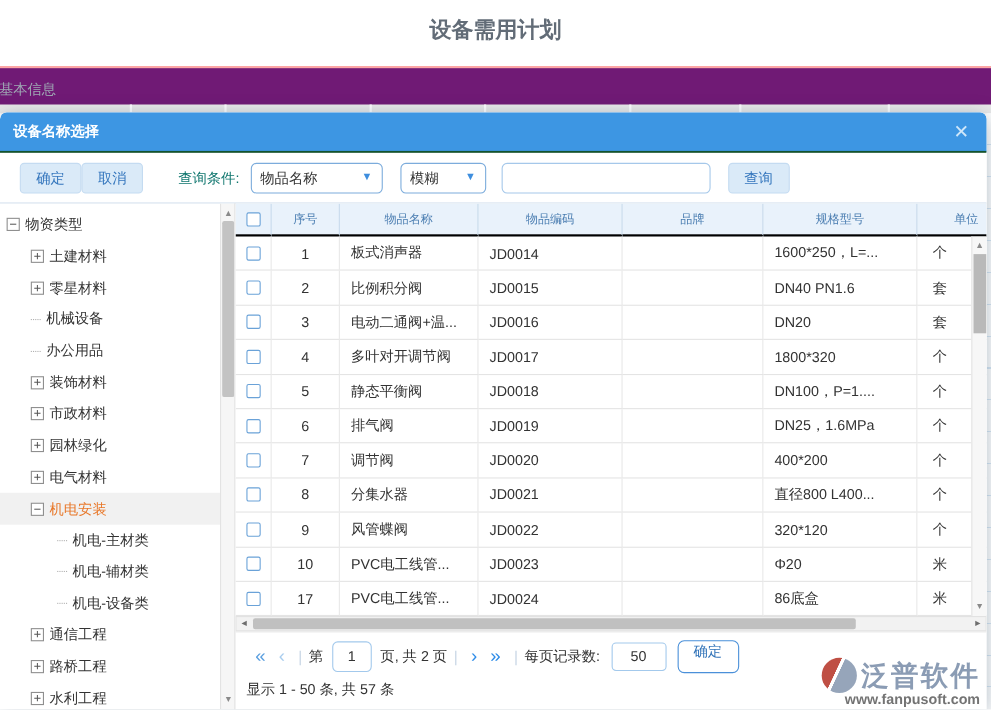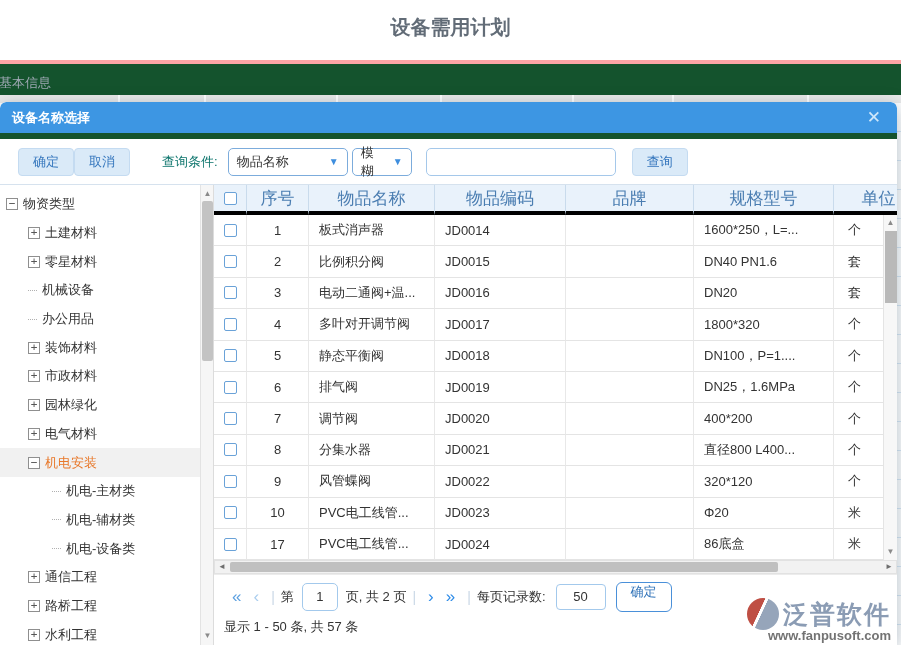--- a/index.html
+++ b/index.html
@@ -4,49 +4,49 @@
 <style>
   * { margin:0; padding:0; box-sizing:border-box; }
   html,body { width:901px; height:645px; overflow:hidden; background:#fff;
     font-family:"Liberation Sans","DejaVu Sans",sans-serif; }
   .stage { position:relative; width:901px; height:645px; overflow:hidden; }
 
   
   .page-title { position:absolute; top:14px; left:0; width:100%; text-align:center;
     font-size:20px; font-weight:bold; color:#626c77; }
   .base-panel { position:absolute; top:60px; left:0; width:901px; height:42px;
-    background:#14532d; border-top:4px solid #fca5a5; }
+    background:#701a75; border-top:2px solid #fca5a5; }
   .base-label { position:absolute; top:10px; left:-1px; font-size:13px; color:#9fa9b4; }
   .under-strip { position:absolute; top:95px; left:0; width:901px; height:8px; background:#e9e9e9; }
   .under-strip i { position:absolute; top:0; width:2px; height:8px; background:#fff; }
   .right-sliver { position:absolute; top:103px; left:897px; width:4px; height:542px;
     background:repeating-linear-gradient(to bottom,#ffffff 0 28px,#d9e8f5 28px 29px); }
 
   
   .modal { position:absolute; left:0; top:102px; width:897px; height:543px;
     background:#fff; border-radius:6px 6px 0 0; box-shadow:0 4px 18px rgba(30,60,90,.35);
     overflow:hidden; }
-  .m-head { height:37px; background:#3d96e3; border-bottom:6px solid #14532d;
+  .m-head { height:37px; background:#3d96e3; border-bottom:2px solid #14532d;
     display:flex; align-items:center; padding:0 12px; border-radius:6px 6px 0 0; }
   .m-title { color:#fff; font-size:13px; font-weight:bold; flex:1; }
   .m-close { color:#cfe7fa; font-size:17px; cursor:pointer; padding:0 4px; }
 
   
   .toolbar { height:46px; display:flex; align-items:center; padding-left:18px;
     border-bottom:1px solid #d6e2ee; background:#fff; }
   .btn { height:28px; padding:0 14px; background:#daeaf8; border:1px solid #c4dbf1;
     border-radius:4px; color:#3476bd; font-size:13px; display:inline-flex;
     align-items:center; cursor:pointer; }
   .btn + .btn { }
   .q-label { margin-left:32px; font-size:13px; color:#0f766e; }
   .select { height:28px; border:1px solid #7cacdc; border-radius:5px; background:#fff;
     display:inline-flex; align-items:center; padding:0 8px; font-size:13px; color:#333;
     justify-content:space-between; cursor:pointer; }
   .sel-field { width:120px; margin-left:10px; }
-  .sel-match { width:60px; margin-left:4px; }
+  .sel-match { width:78px; margin-left:16px; }
   .caret { color:#3e8ede; font-size:10px; margin-left:8px; }
   .search-input { width:190px; height:28px; margin-left:14px; border:1px solid #a5c8ea;
     border-radius:5px; font-size:13px; padding:0 8px; outline:none; }
   .btn-query { margin-left:16px; }
 
   
   .m-body { display:flex; height:460px; }
 
   
   .tree { width:214px; border-right:1px solid #dcdcdc; position:relative;
@@ -68,22 +68,22 @@
     font-size:8px; text-align:center; line-height:14px; cursor:pointer; }
   .t-scroll .up { top:2px; } .t-scroll .down { bottom:2px; }
   .t-thumb { position:absolute; left:1px; top:16px; width:11px; height:160px;
     background:#c3c3c3; border-radius:2px; cursor:pointer; }
 
   
   .table-wrap { flex:1; display:flex; flex-direction:column; position:relative; overflow:hidden; }
   .grid { position:relative; height:375px; overflow:hidden; }
   .g-row { display:flex; width:710px; }
   .g-head { height:30px; background:#e9f2fb; color:#4a7db1; }
-  .g-head .cell { border-right:1px solid #c9dbec; border-bottom:4px solid #000000;
-    display:flex; align-items:center; justify-content:center; font-size:17px; }
+  .g-head .cell { border-right:1px solid #c9dbec; border-bottom:2px solid #000000;
+    display:flex; align-items:center; justify-content:center; font-size:11px; }
   .g-body-row { height:31.4px; background:#fff; }
   .g-body-row .cell { border-right:1px solid #e8e8e8; border-bottom:1px solid #e4e4e4;
     display:flex; align-items:center; font-size:13px; color:#333; overflow:hidden;
     white-space:nowrap; }
   .c-chk { width:33px; justify-content:center !important; }
   .c-idx { width:62px; justify-content:center !important; }
   .c-name { width:126px; padding-left:10px; }
   .c-code { width:131px; padding-left:10px; }
   .c-brand { width:128px; }
   .c-spec { width:140px; padding-left:10px; }

